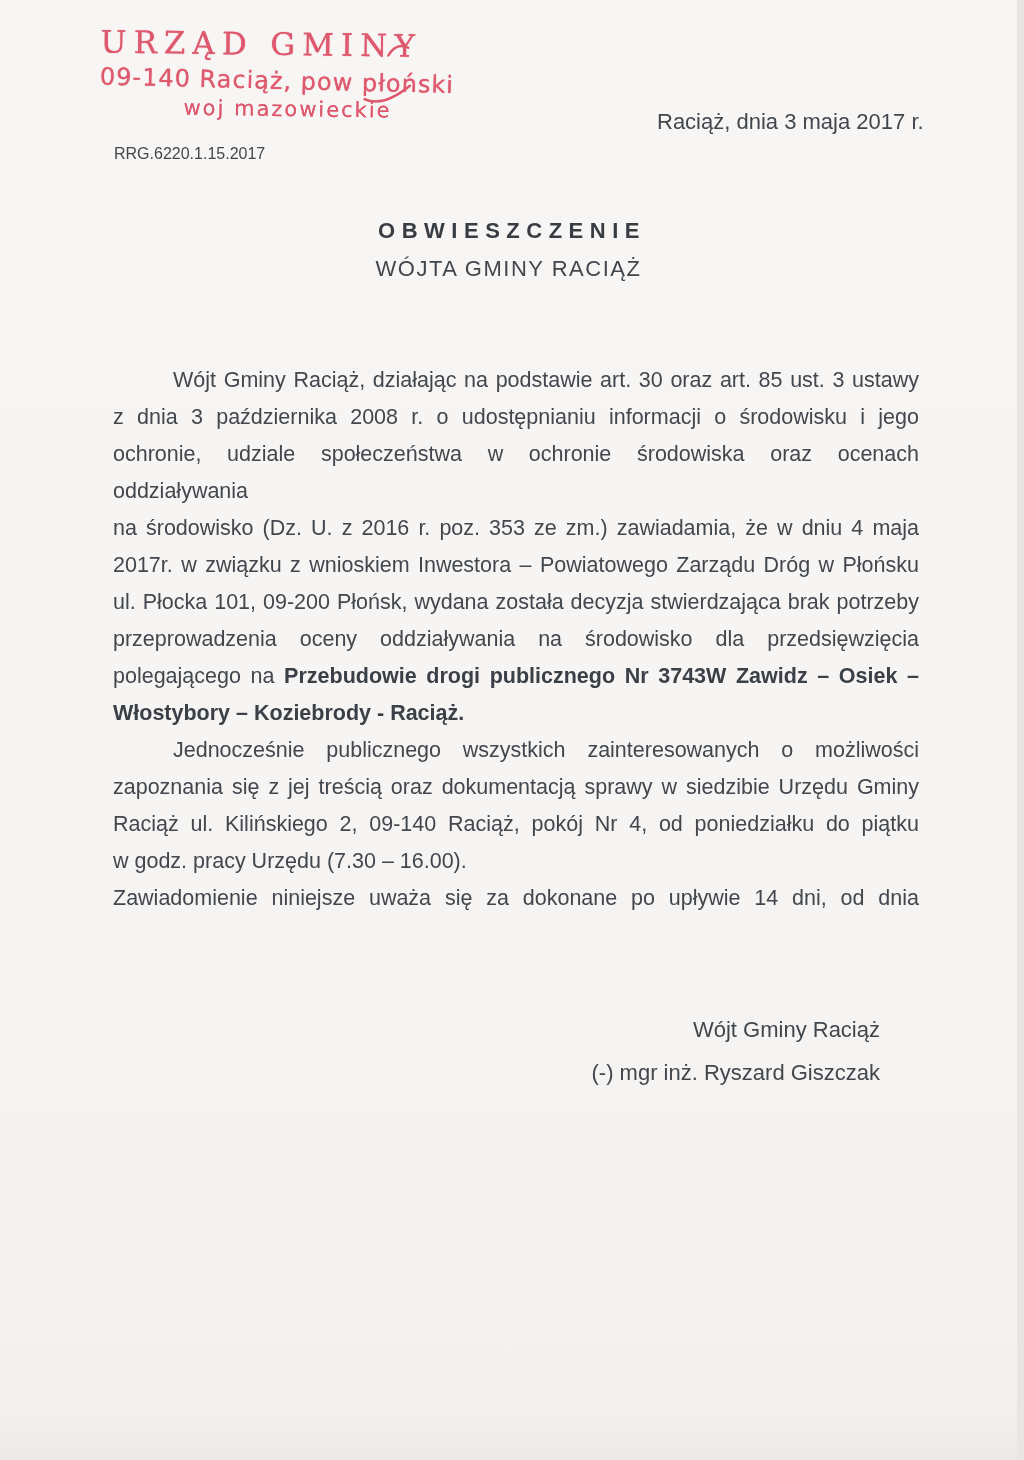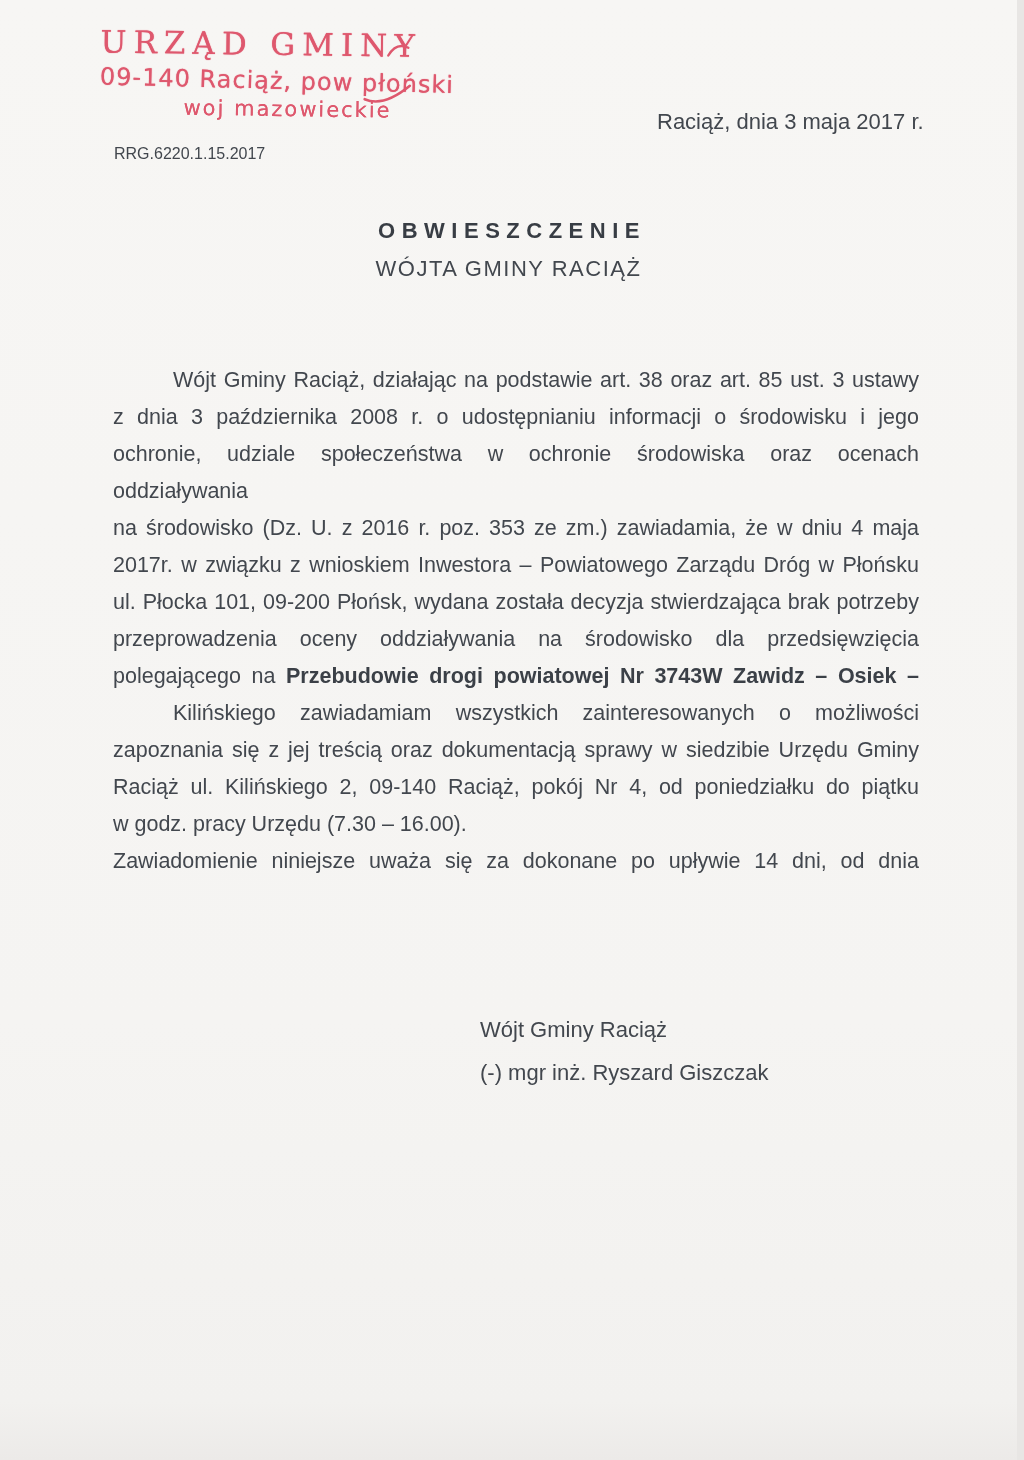--- a/index.html
+++ b/index.html
@@ -98,21 +98,21 @@
   .line.justify { text-align: justify; text-align-last: justify; }
   .line.indent { padding-left: 60px; }
   .line.indent-sm { padding-left: 11px; }
   .line .bold { font-weight: bold; color: #3b4047; }
   
   .signature {
     position: absolute;
     left: 480px;
     top: 1008px;
     width: 400px;
-    text-align: left;
+    text-align: right;
     font-size: 22px;
     line-height: 43px;
   }
 </style>
 </head>
 <body>
 
 <div class="page" style="color: rgb(66, 71, 78);">
 
   <div class="stamp" style="color: rgb(221, 77, 100);">
@@ -130,29 +130,30 @@
   <div class="dateline">Raciąż, dnia 3 maja 2017 r.</div>
 
   <div class="refnum">RRG.6220.1.15.2017</div>
 
   <div class="title-block">
     <div class="doc-title">OBWIESZCZENIE</div>
     <div class="doc-subtitle">WÓJTA GMINY RACIĄŻ</div>
   </div>
 
   <div class="doc-body">
-      <div class="line justify indent"><span>Wójt Gminy Raciąż, działając na podstawie art. 38 oraz art. 85 ust. 3 ustawy</span></div>
+      <div class="line justify indent"><span>Wójt Gminy Raciąż, działając na podstawie art. 30 oraz art. 85 ust. 3 ustawy</span></div>
       <div class="line justify"><span>z dnia 3 października 2008 r. o udostępnianiu informacji o środowisku i jego</span></div>
       <div class="line justify"><span>ochronie, udziale społeczeństwa w ochronie środowiska oraz ocenach oddziaływania</span></div>
       <div class="line justify"><span>na środowisko (Dz. U. z 2016 r. poz. 353 ze zm.) zawiadamia, że w dniu 4 maja</span></div>
       <div class="line justify"><span>2017r. w związku z wnioskiem Inwestora – Powiatowego Zarządu Dróg w Płońsku</span></div>
       <div class="line justify"><span>ul. Płocka 101, 09-200 Płońsk, wydana została decyzja stwierdzająca brak potrzeby</span></div>
       <div class="line justify"><span>przeprowadzenia oceny oddziaływania na środowisko dla przedsięwzięcia</span></div>
-      <div class="line justify"><span>polegającego na </span><span class="bold">Przebudowie drogi powiatowej Nr 3743W Zawidz – Osiek –</span></div>
-      <div class="line justify indent"><span>Kilińskiego zawiadamiam wszystkich zainteresowanych o możliwości</span></div>
+      <div class="line justify"><span>polegającego na </span><span class="bold">Przebudowie drogi publicznego Nr 3743W Zawidz – Osiek –</span></div>
+      <div class="line"><span class="bold">Włostybory – Koziebrody - Raciąż.</span></div>
+      <div class="line justify indent"><span>Jednocześnie publicznego wszystkich zainteresowanych o możliwości</span></div>
       <div class="line justify"><span>zapoznania się z jej treścią oraz dokumentacją sprawy w siedzibie Urzędu Gminy</span></div>
       <div class="line justify"><span>Raciąż ul. Kilińskiego 2, 09-140 Raciąż, pokój Nr 4, od poniedziałku do piątku</span></div>
       <div class="line"><span>w godz. pracy Urzędu (7.30 – 16.00).</span></div>
       <div class="line justify"><span>Zawiadomienie niniejsze uważa się za dokonane po upływie 14 dni, od dnia</span></div>
     </div>
 
   <div class="signature">
     <div>Wójt Gminy Raciąż</div>
     <div>(-) mgr inż. Ryszard Giszczak</div>
   </div>

